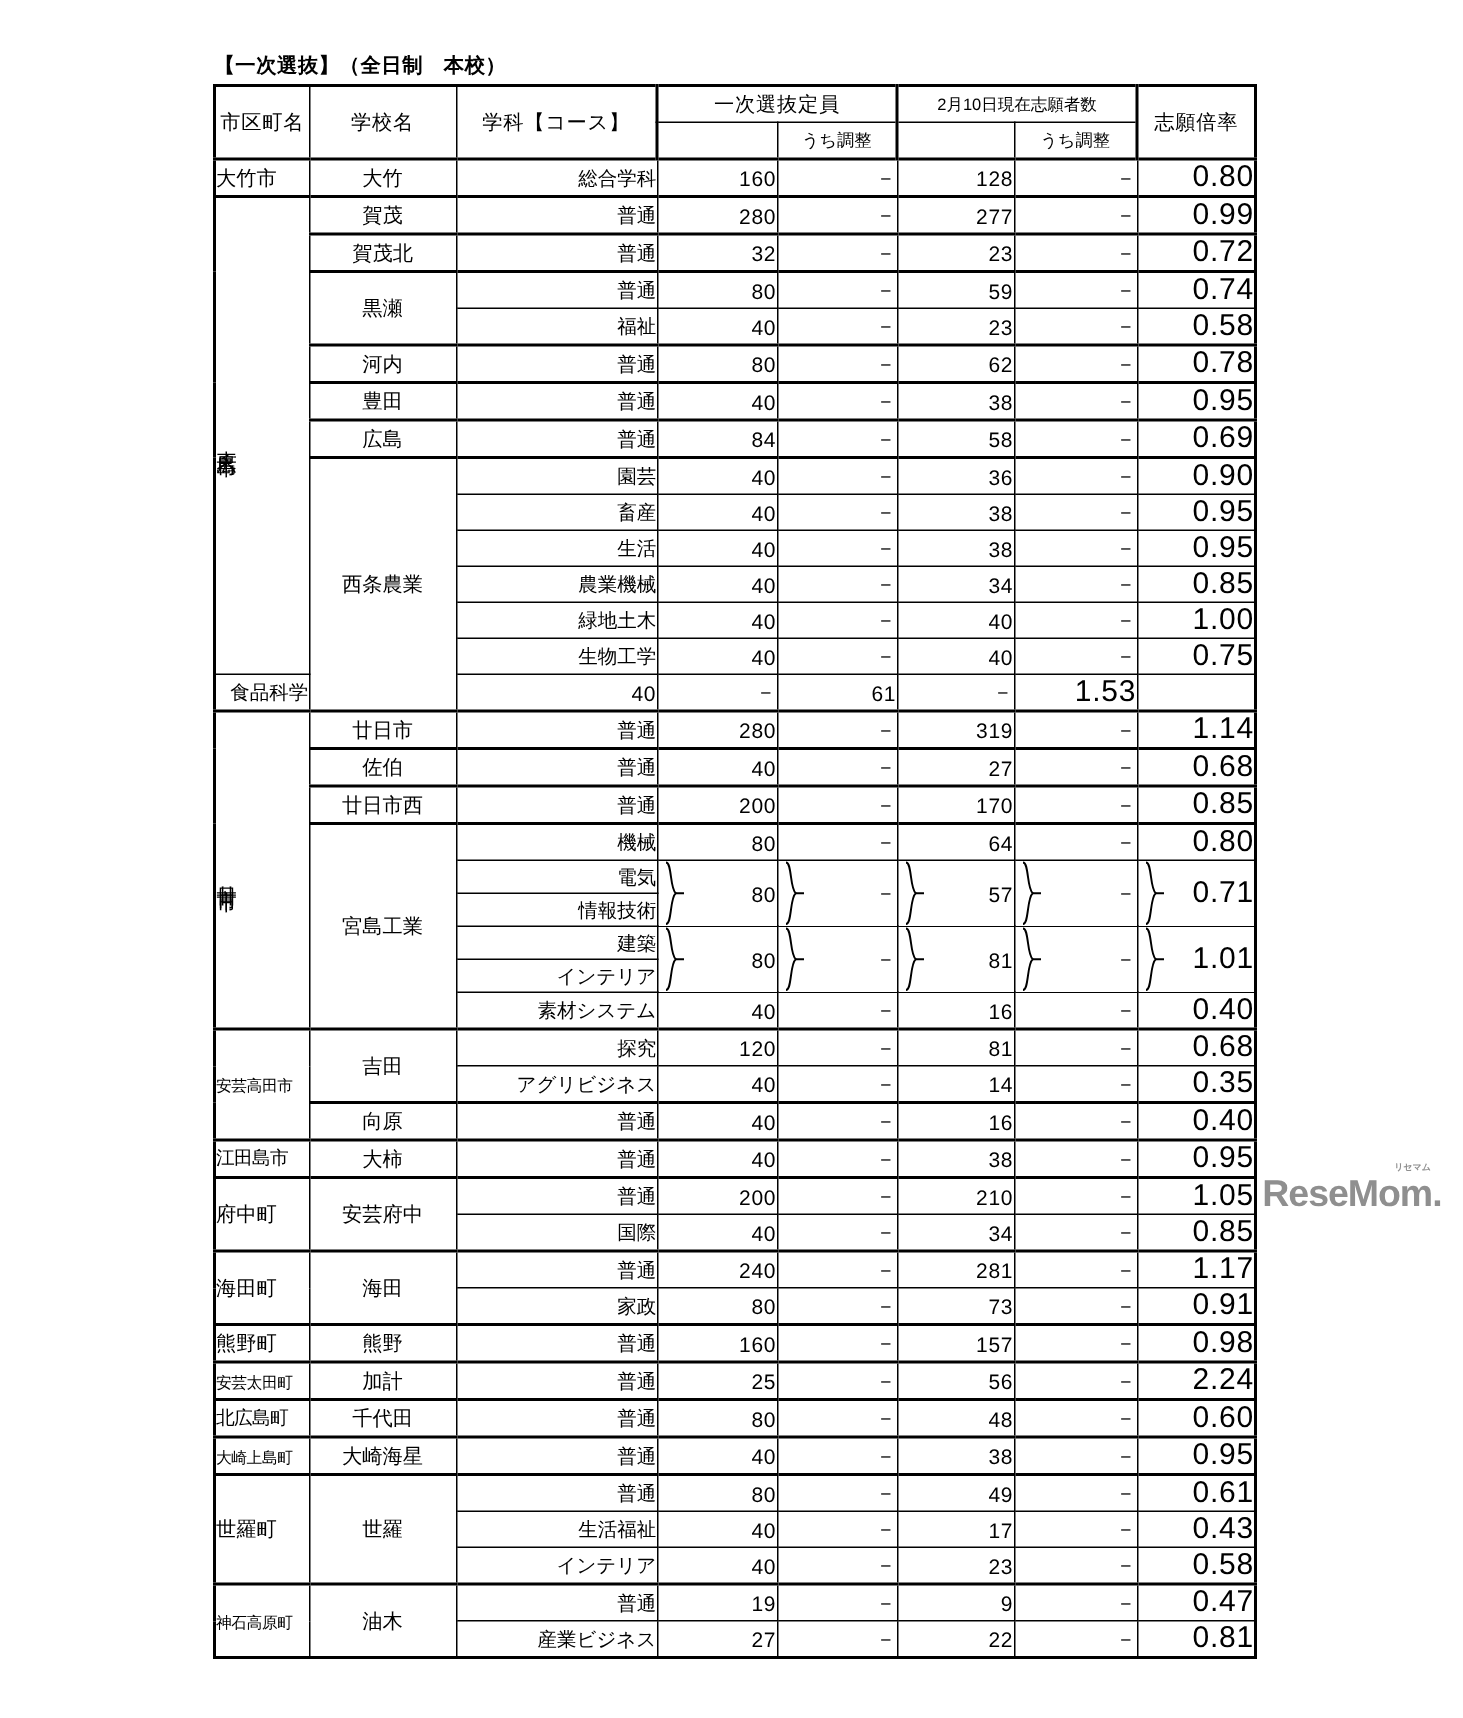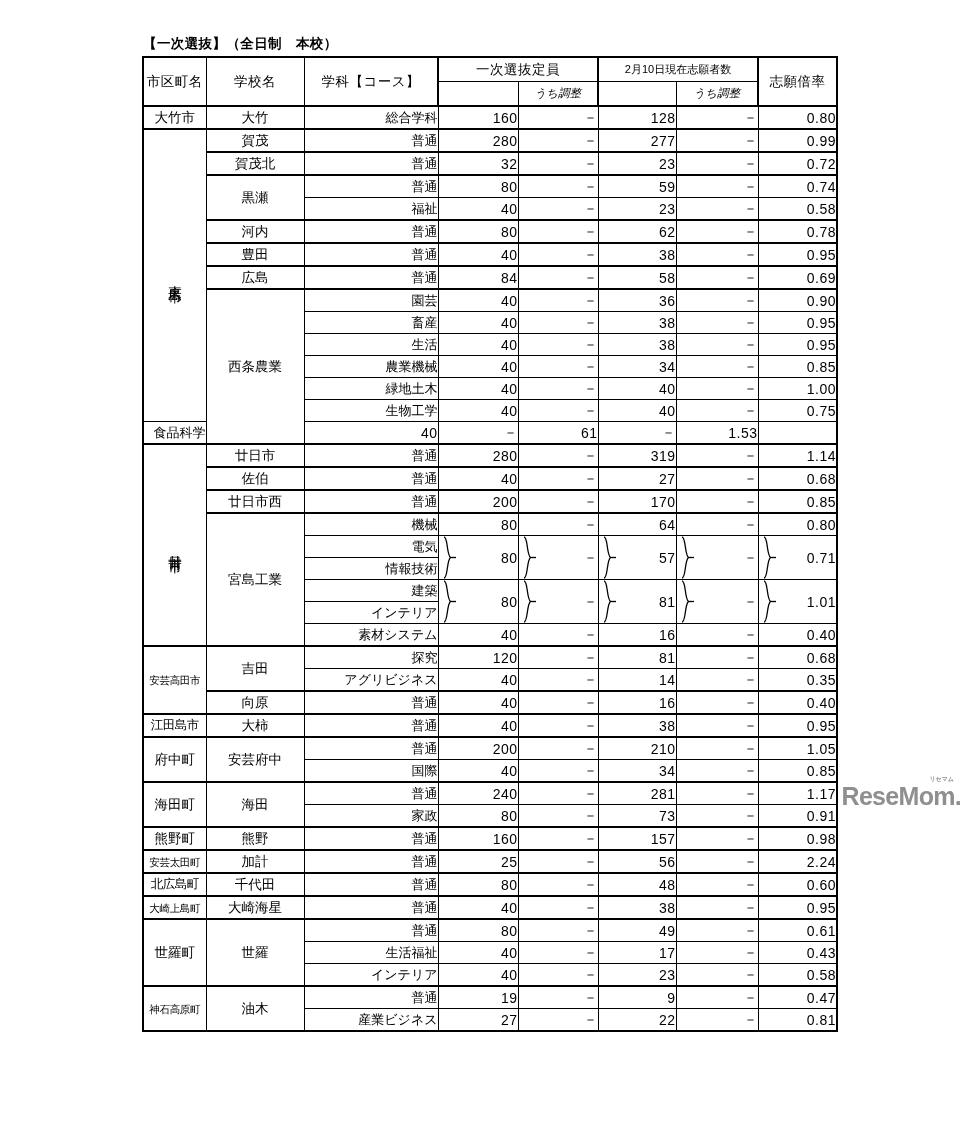--- a/index.html
+++ b/index.html
@@ -89,29 +89,27 @@
   th.hd-tall { height: 46px; font-family: Liberation Serif, serif; }
   th.hd-small {
     font-size: 11px;
     letter-spacing: 0px;
   }
   th.hd-sub {
     font-size: 11.5px;
     font-weight: bold;
     height: 23px;
     letter-spacing: 0px;
-    font-style: italic;
   }
   th.hd-blank { border-top: 1px solid #000; }
   .grp-right { border-right: 2px solid #000 !important; }
 
   
   tr.row td { height: 21px; }
   td.city {
-    text-align: center;
     font-size: 13.5px;
     vertical-align: top;
     padding-top: 1px;
     border-right: 2px solid #000;
   }
   td.city .vert {
     display: inline-block;
     writing-mode: vertical-rl;
     text-orientation: upright;
     letter-spacing: 1.5px;
@@ -147,21 +145,21 @@
   }
   td.dash {
     text-align: right;
     padding-right: 6px;
     font-size: 14px;
     border-right: 2px solid #000;
   }
   td.rate {
     text-align: right;
     padding-right: 8px;
-    font-size: 14px;
+    font-size: 20px;
     letter-spacing: 0.5px;
   }
 
   
   tr.sep-top > td { border-top: 2px solid #000; }
 
   
   .brace-cell {
     position: relative;
   }

